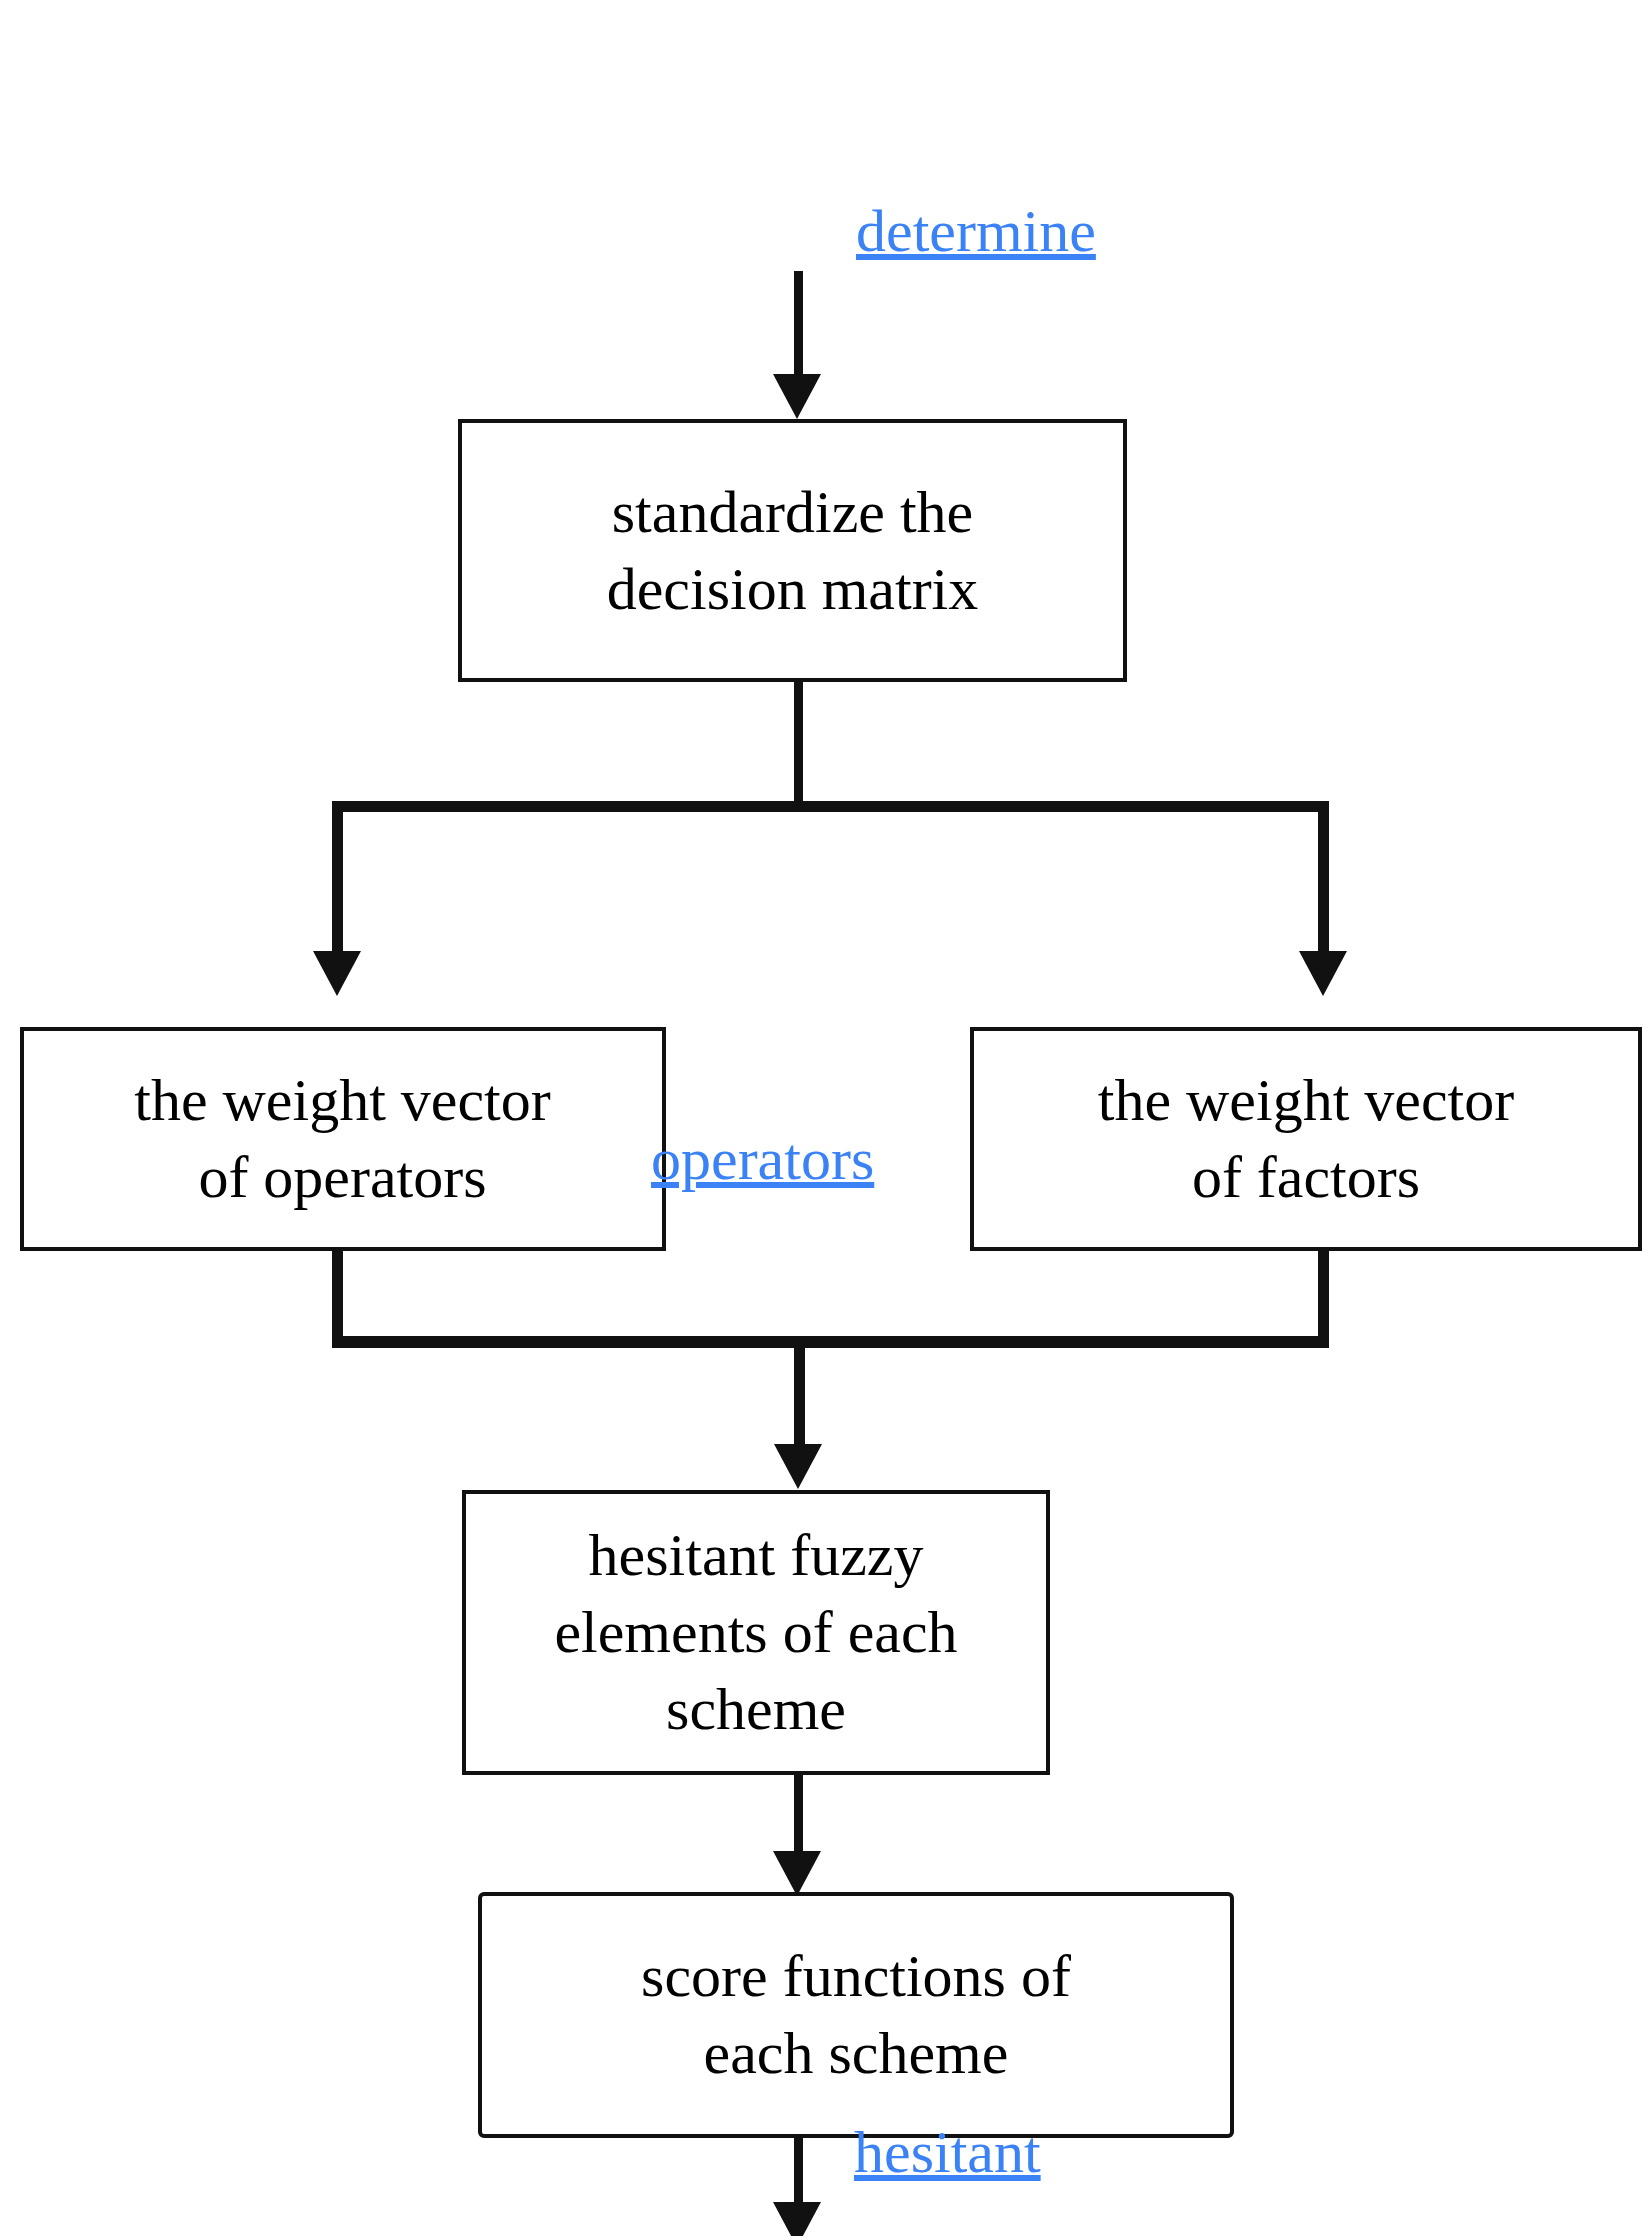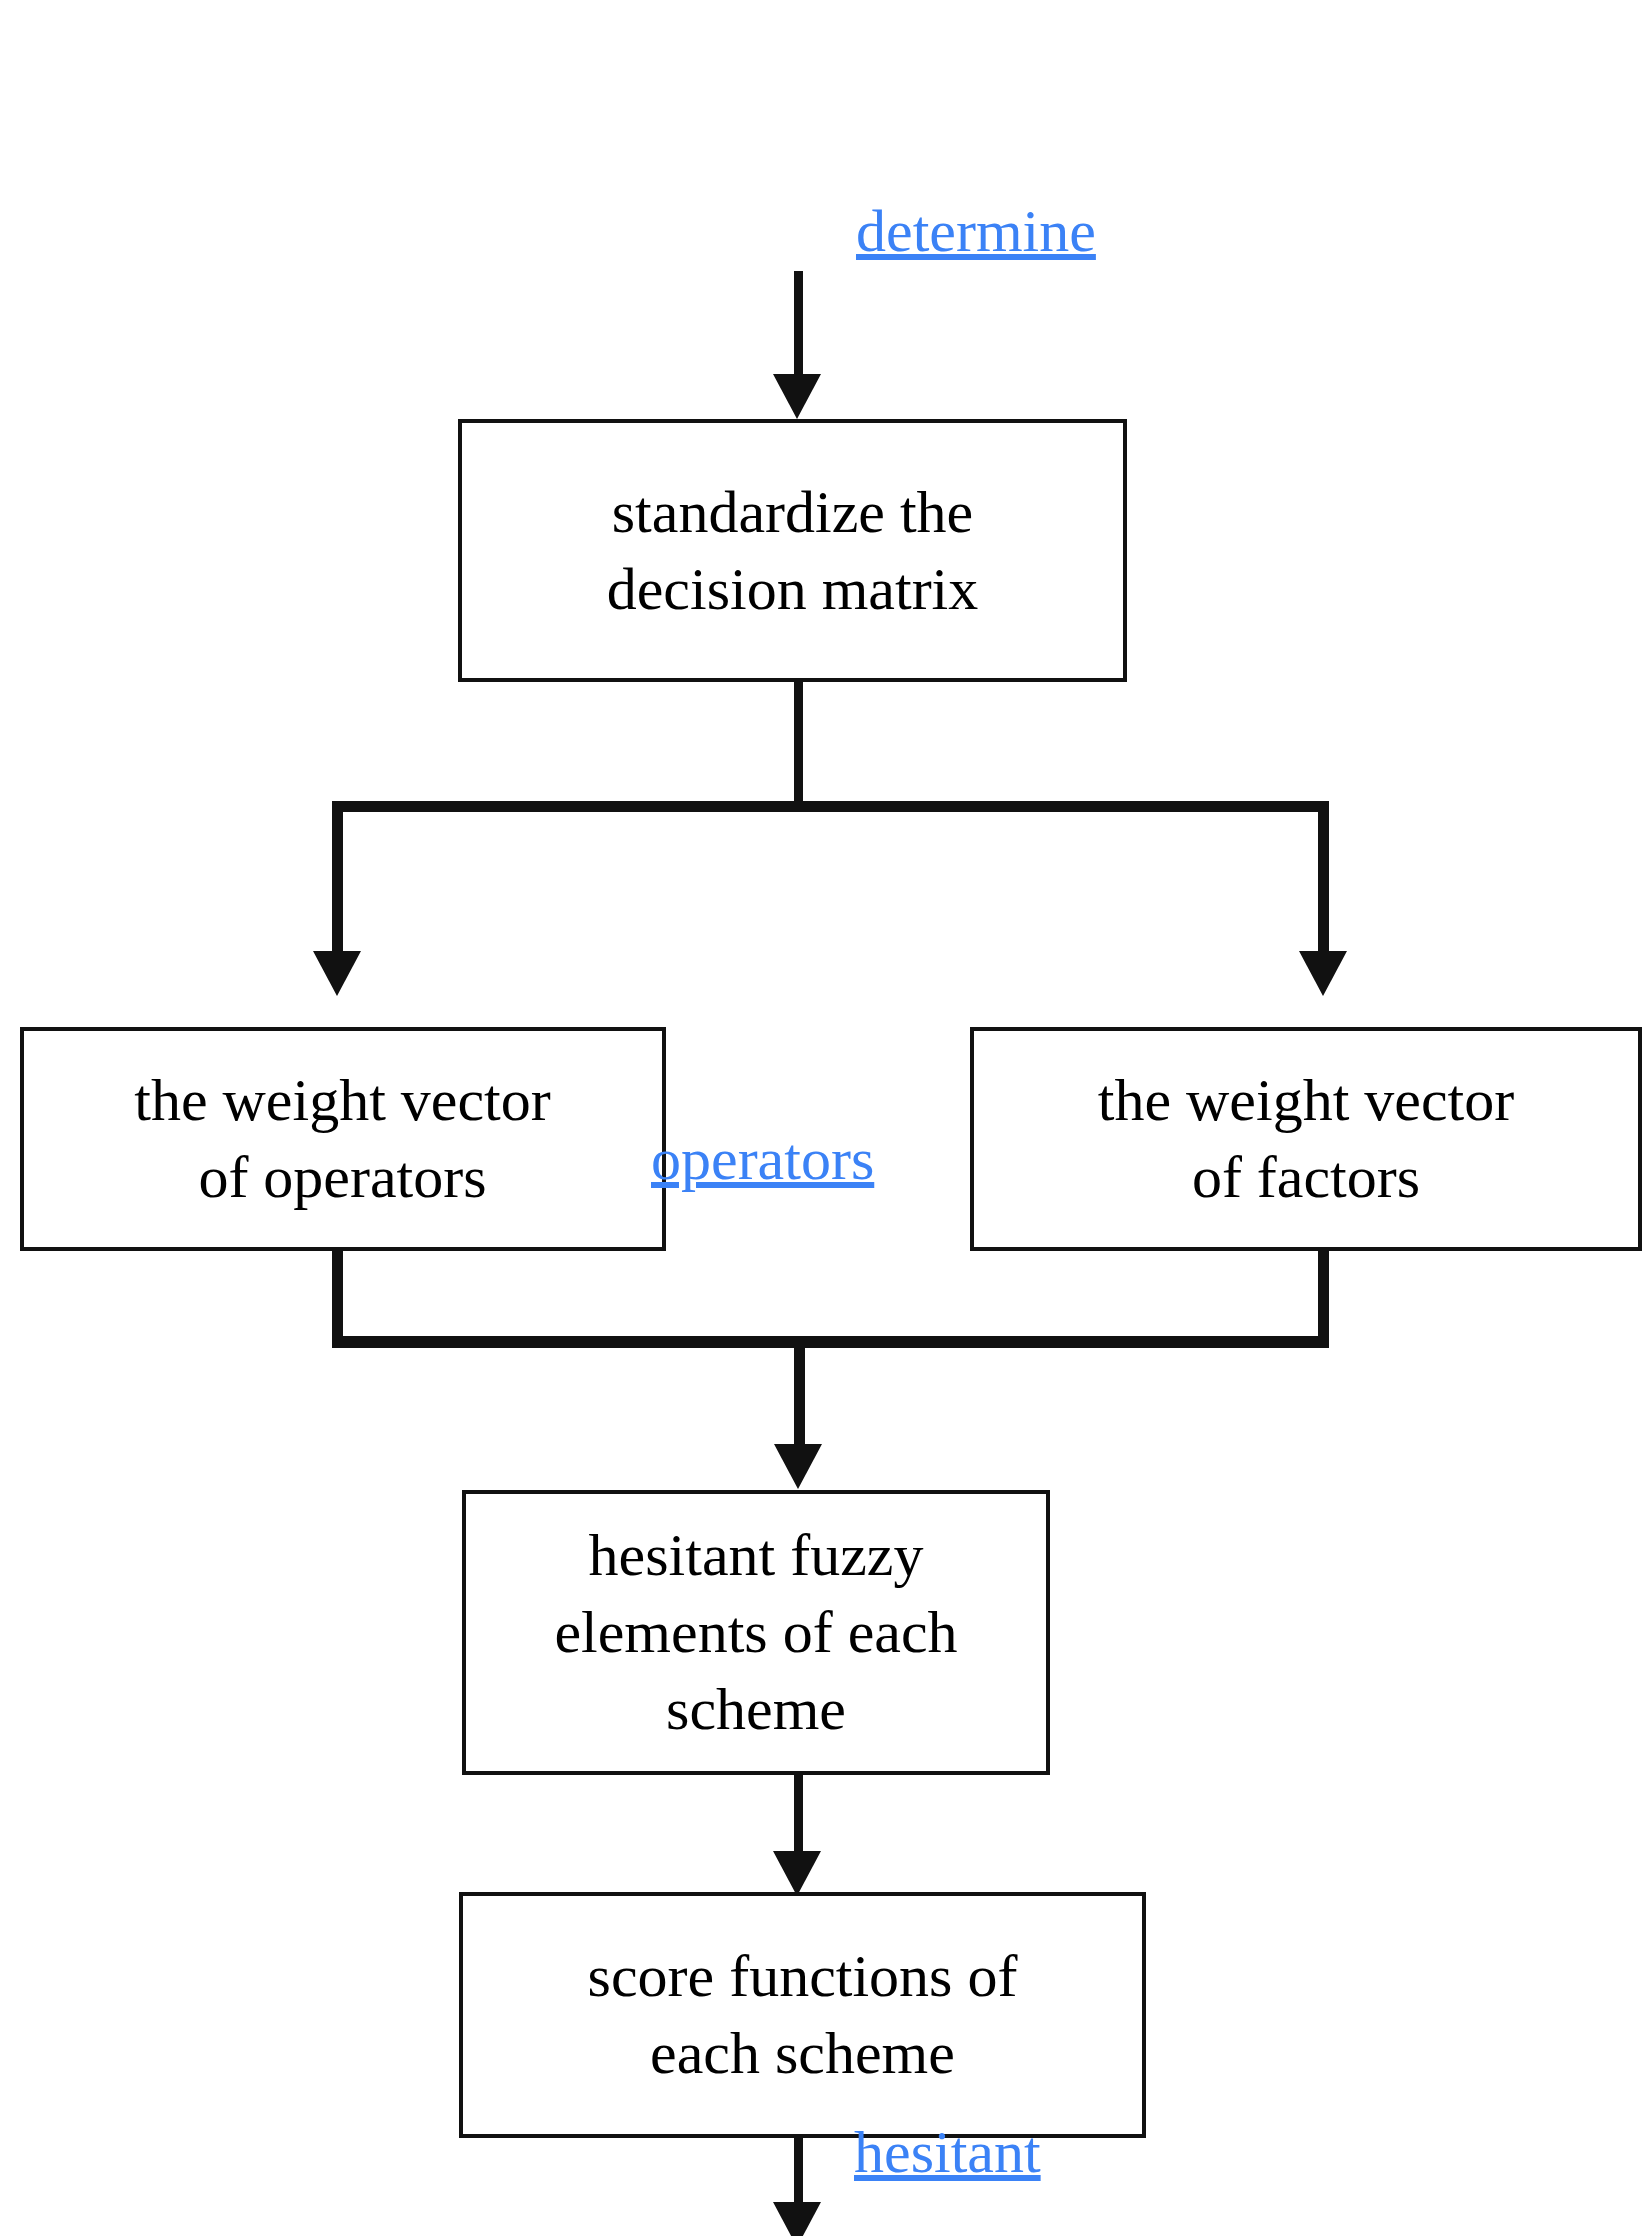--- a/index.html
+++ b/index.html
@@ -107,21 +107,21 @@
 
   <div class="node" style="left:462px; top:1490px; width:588px; height:285px;">
     <span class="node-text">hesitant fuzzy
 elements of each
 scheme</span>
   </div>
 
   <div class="vline" style="left:794px; top:1775px; width:8.8px; height:86px;"></div>
   <div class="arrowhead" style="left:773px; top:1851px;"></div>
 
-  <div class="node" style="left:459px; top:1892px; width:687px; height:246px;">
+  <div class="node" style="left:478px; top:1892px; width:756px; height:246px;border-radius:6px;">
     <span class="node-text">score functions of
 each scheme</span>
   </div>
 
   <div class="vline" style="left:794px; top:2132px; width:8.8px; height:86px;"></div>
   <div class="arrowhead" style="left:773px; top:2202px;"></div>
   <div class="edge-label" style="left:854px; top:2122px; z-index:6;">hesitant</div>
 
 </div>
 

